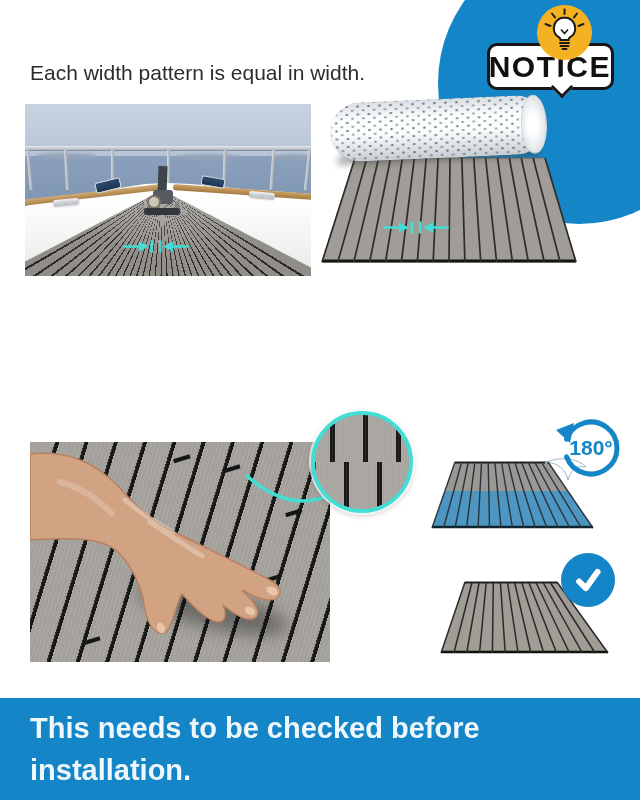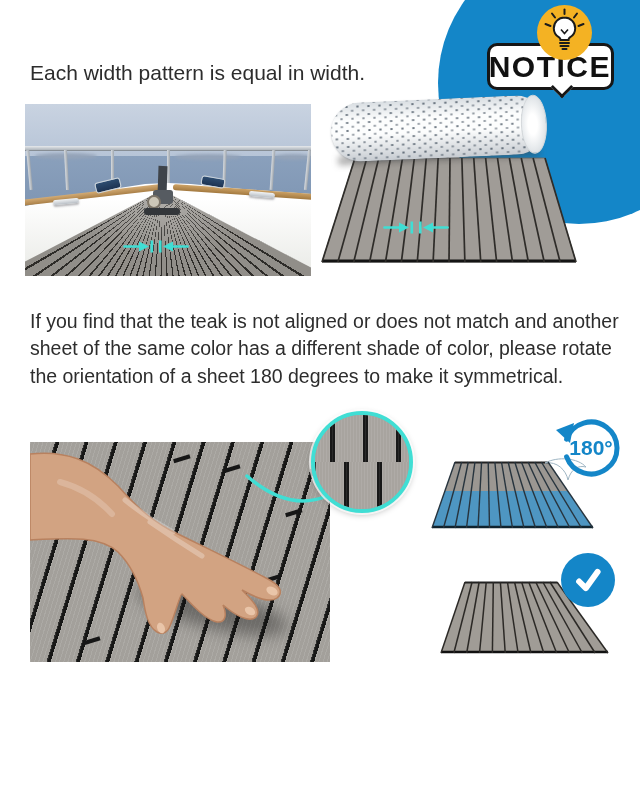--- a/index.html
+++ b/index.html
@@ -234,21 +234,20 @@
   </div>
   <svg class="arrows-svg" style="left:383px;top:221px;" width="66" height="13" viewBox="0 0 66 13">
     <line x1="1.5" y1="6.5" x2="16" y2="6.5"></line>
     <polygon points="16,1.5 26,6.5 16,11.5"></polygon>
     <rect x="27.5" y="0.5" width="2.6" height="12"></rect>
     <rect x="36" y="0.5" width="2.6" height="12"></rect>
     <polygon points="50,1.5 40,6.5 50,11.5"></polygon>
     <line x1="50" y1="6.5" x2="64.5" y2="6.5"></line>
   </svg>
 
-  <div class="paragraph">If you find that the teak is not aligned or does not match and another sheet of the same color has a different shade of color, please rotate the orientation of a sheet 180 degrees to make it symmetrical.</div>
 
   <div class="photo-hand">
     <div class="joint-dash" style="left:200px;top:18px;"></div>
     <div class="joint-dash" style="left:262px;top:62px;"></div>
     <div class="joint-dash" style="left:240px;top:128px;"></div>
     <div class="joint-dash" style="left:150px;top:8px;"></div>
     <div class="joint-dash" style="left:60px;top:190px;"></div>
     <div class="hand-shadow"></div>
     <svg class="hand-svg" width="300" height="220" viewBox="0 0 300 220">
       <path d="M0,12 C 35,8 62,18 88,44 C 104,62 118,76 140,88
@@ -322,14 +321,17 @@
       <line x1="70.46153846153847" y1="7" x2="81.07692307692308" y2="78"></line>
       <line x1="77.53846153846153" y1="7" x2="93.92307692307692" y2="78"></line>
       <line x1="84.61538461538461" y1="7" x2="106.76923076923077" y2="78"></line>
       <line x1="91.6923076923077" y1="7" x2="119.61538461538461" y2="78"></line>
       <line x1="98.76923076923077" y1="7" x2="132.46153846153848" y2="78"></line>
       <line x1="105.84615384615384" y1="7" x2="145.3076923076923" y2="78"></line>
       <line x1="112.92307692307693" y1="7" x2="158.15384615384616" y2="78"></line>
       <line x1="120" y1="7" x2="171" y2="78"></line>
     </svg>
 
+  <div class="footer">
+    <p class="footer-text">This needs to be checked before installation.</p>
+  </div>
 
 </div>
 
 </body></html>

